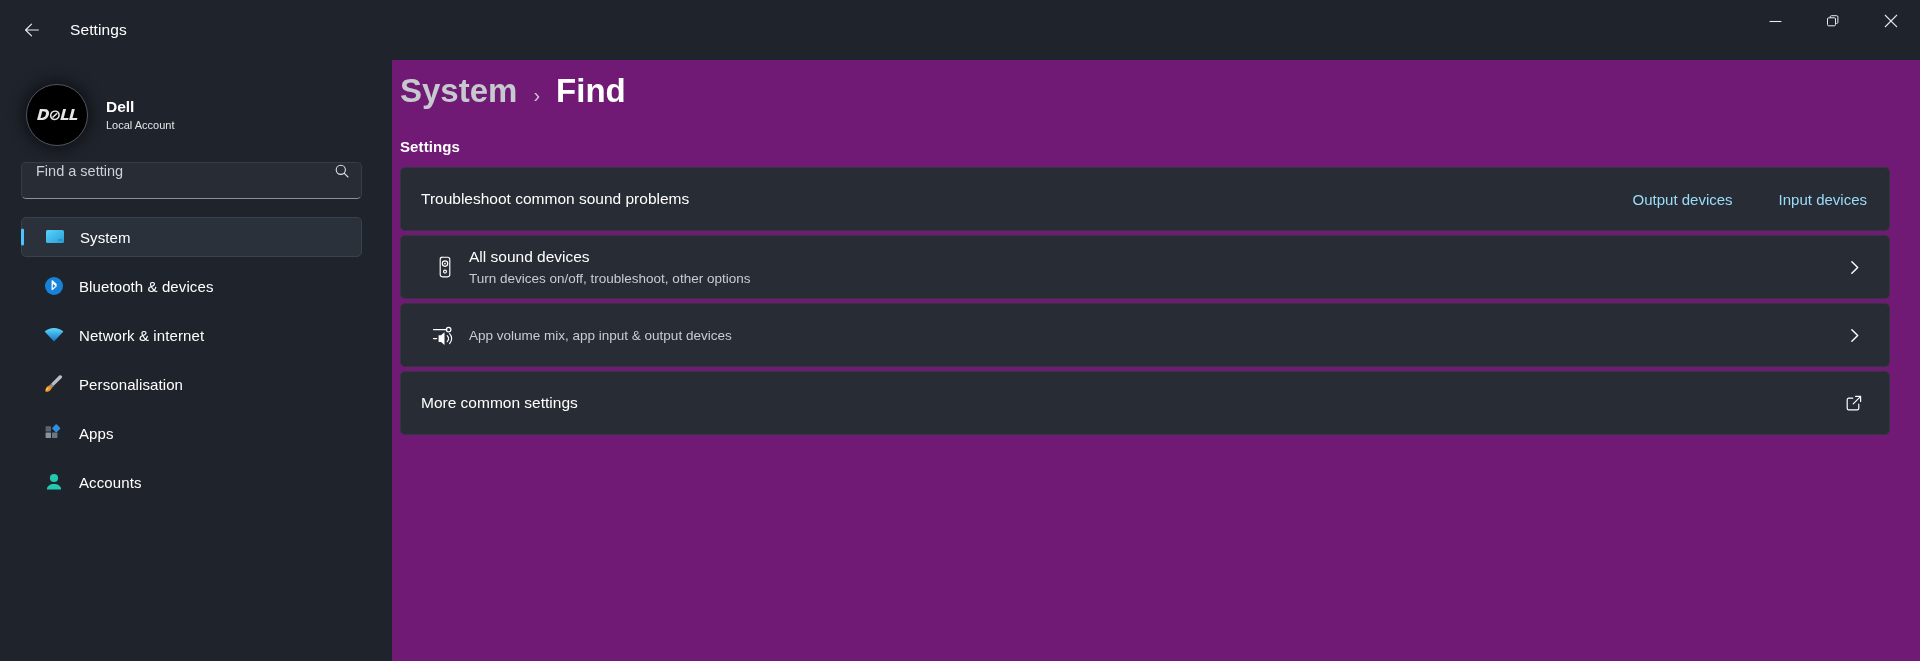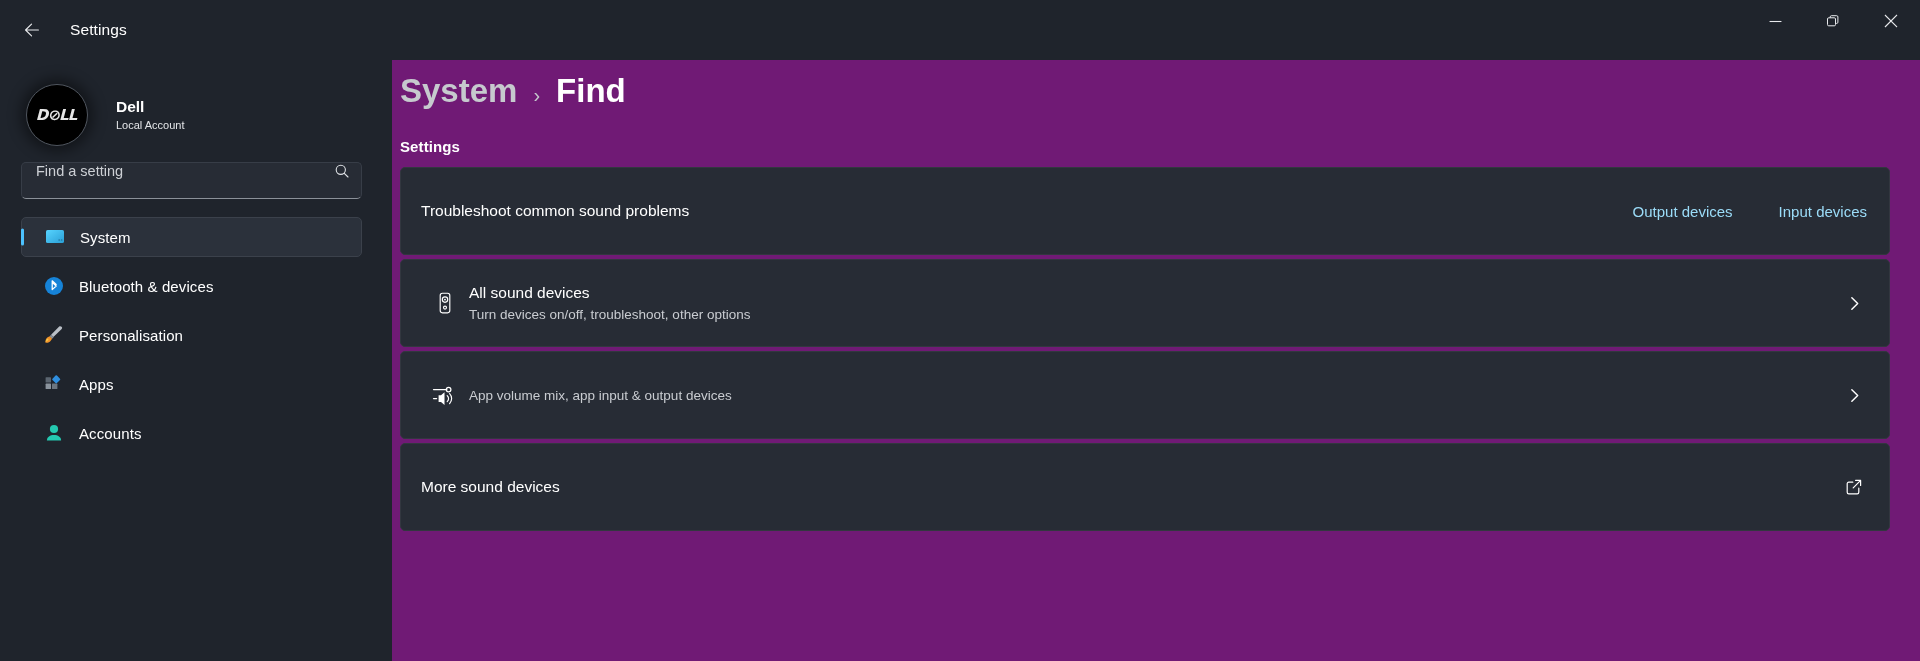--- a/index.html
+++ b/index.html
@@ -111,21 +111,21 @@
   .avatar-text {
     font-family: "DejaVu Sans", sans-serif;
     font-size: 15px;
     font-weight: 700;
     font-style: italic;
     letter-spacing: -0.8px;
     color: #e6e6e6;
     transform: skewX(-4deg);
   }
 
-  .account-info { margin-left: 28px; line-height: 1.28; }
+  .account-info { margin-left: 18px; line-height: 1.28; }
   .account-name {
     font-size: 15.5px;
     font-weight: 700;
     color: #ffffff;
   }
   .account-sub {
     font-size: 11px;
     font-weight: 400;
     color: #e3e5e8;
     margin-top: 1px;
@@ -239,21 +239,21 @@
     color: #ffffff;
     margin-top: 28px;
     margin-bottom: 12px;
     letter-spacing: .1px;
   }
 
   .card {
     background: #272c35;
     border: 1px solid #32373f;
     border-radius: 5px;
-    height: 88px;
+    height: 64px;
     display: flex;
     align-items: center;
     padding: 0 22px 0 20px;
     margin-bottom: 4px;
   }
   .card.clickable { cursor: pointer; }
 
   .card-icon {
     width: 44px;
     flex: 0 0 44px;
@@ -372,20 +372,34 @@
           <span class="nav-icon">
             <svg width="22" height="22" viewBox="0 0 22 22" fill="none">
               <circle cx="11" cy="11" r="9" fill="#1683d8"></circle>
               <path d="M9.2 7.4l4 3.6-4 3.6V5.8l4 3.6" stroke="#ffffff" stroke-width="1.25" stroke-linecap="round" stroke-linejoin="round" fill="none"></path>
               <path d="M9.2 16.2V5.8" stroke="#ffffff" stroke-width="0"></path>
             </svg>
           </span>
           <span class="nav-label">Bluetooth &amp; devices</span>
         </div>
 
+        <div class="nav-item">
+          <span class="nav-icon">
+            <svg width="22" height="22" viewBox="0 0 22 22" fill="none">
+              <defs>
+                <linearGradient id="gwifi" x1="0" y1="0" x2="0" y2="1">
+                  <stop offset="0%" stop-color="#5fd8fb"></stop>
+                  <stop offset="100%" stop-color="#1174c9"></stop>
+                </linearGradient>
+              </defs>
+              <path d="M1.6 7.6C4.2 5.2 7.4 3.9 11 3.9s6.8 1.3 9.4 3.7L11 17.6 1.6 7.6z" fill="url(#gwifi)"></path>
+            </svg>
+          </span>
+          <span class="nav-label">Network &amp; internet</span>
+        </div>
 
         <div class="nav-item">
           <span class="nav-icon">
             <svg width="22" height="22" viewBox="0 0 22 22" fill="none">
               <path d="M18.6 2.8c.7.7.7 1.5.1 2.1L10.4 13l-2.3-2.3 8.1-8.1c.6-.6 1.6-.6 2.4.2z" fill="#b9bfc6"></path>
               <path d="M10.6 13.2l-2.5-2.5-1.5 1.5 2.5 2.5 1.5-1.5z" fill="#8e959d"></path>
               <path d="M6.6 12.2l2.5 2.5-1.6 2.2c-.9 1.2-2.4 1.9-3.9 1.8l-1.3-.1.1-1.3c.1-1.5.8-3 1.9-3.9l2.3-1.2z" fill="#f0932b"></path>
               <path d="M4.1 14.9c.9-.5 1.7.3 1.2 1.2-.4.8-1.4 1.5-2.6 1.6.1-1.1.7-2.2 1.4-2.8z" fill="#f6c945"></path>
             </svg>
           </span>
@@ -476,21 +490,21 @@
         <div class="card-spacer"></div>
         <div class="chevron">
           <svg width="17" height="17" viewBox="0 0 16 16" fill="none">
             <path d="M5.5 2.5L11 8l-5.5 5.5" stroke="#ffffff" stroke-width="1.35" stroke-linecap="round" stroke-linejoin="round"></path>
           </svg>
         </div>
       </div>
 
       <div class="card clickable">
         <div class="card-text" style="margin-left:0;">
-          <div class="card-title-only">More sound devices</div>
+          <div class="card-title-only">More common settings</div>
         </div>
         <div class="card-spacer"></div>
         <div class="ext-icon">
           <svg width="18" height="18" viewBox="0 0 18 18" fill="none">
             <path d="M13.8 10.2v4.0a1.6 1.6 0 0 1-1.6 1.6H3.8a1.6 1.6 0 0 1-1.6-1.6V5.8a1.6 1.6 0 0 1 1.6-1.6h4.0" stroke="#ffffff" stroke-width="1.2" stroke-linecap="round"></path>
             <path d="M10.6 2.4h5.0v5.0" stroke="#ffffff" stroke-width="1.2" stroke-linecap="round" stroke-linejoin="round"></path>
             <path d="M15.4 2.6L8.2 9.8" stroke="#ffffff" stroke-width="1.2" stroke-linecap="round"></path>
           </svg>
         </div>
       </div>

